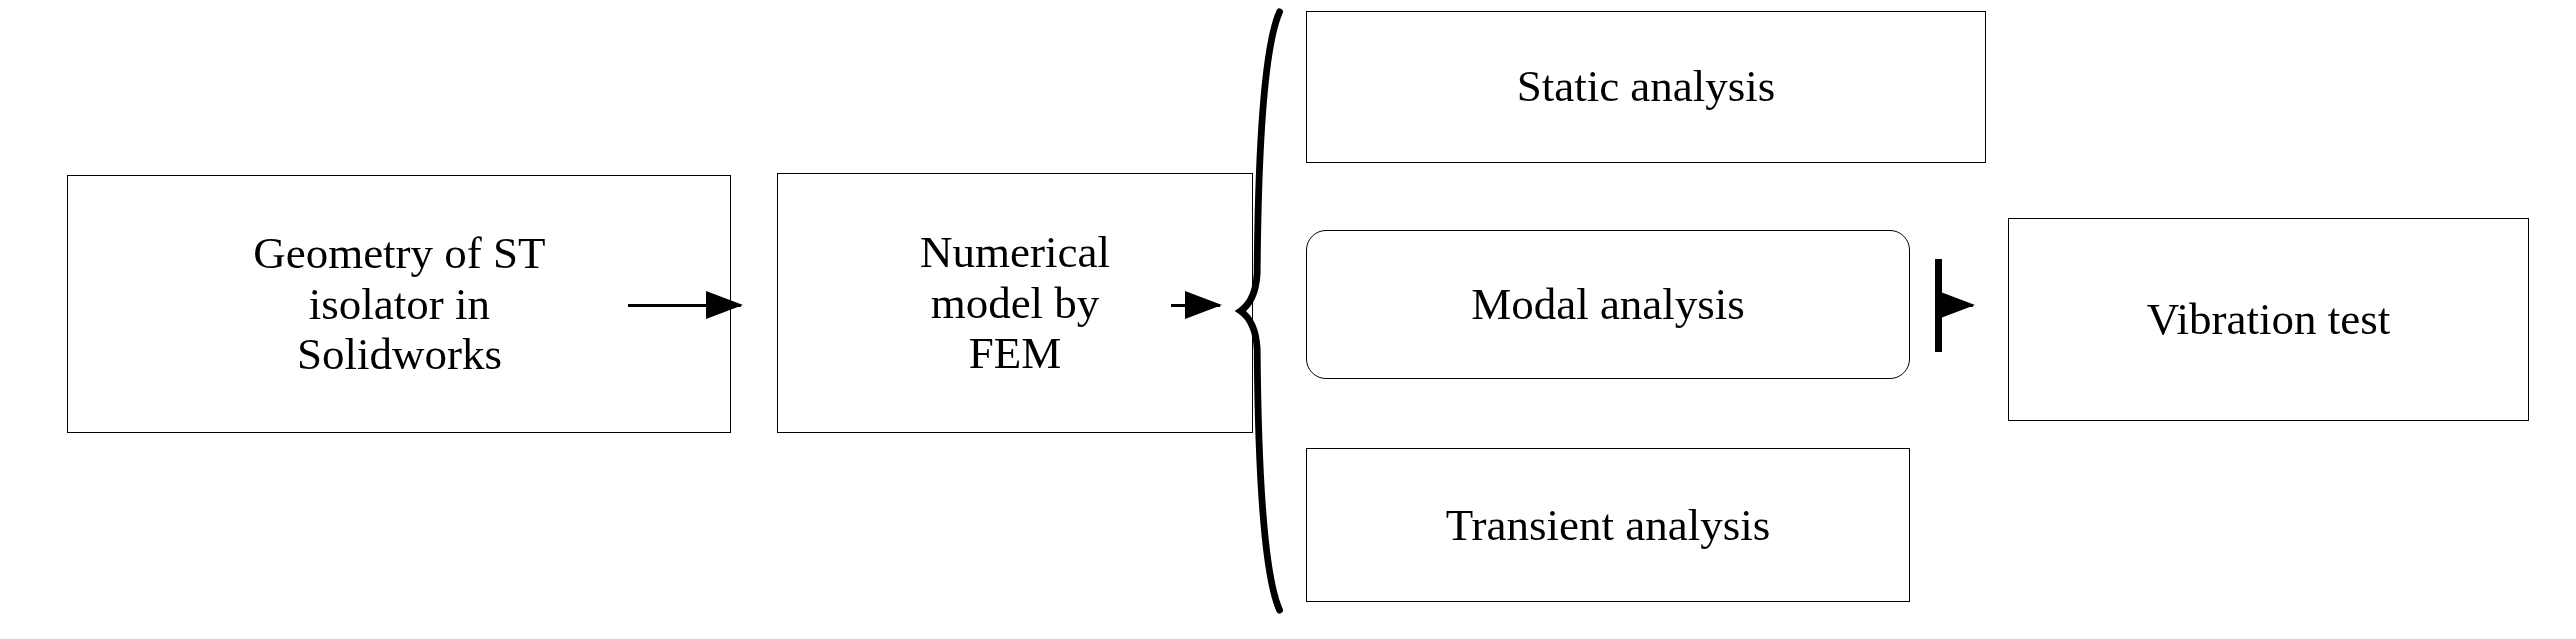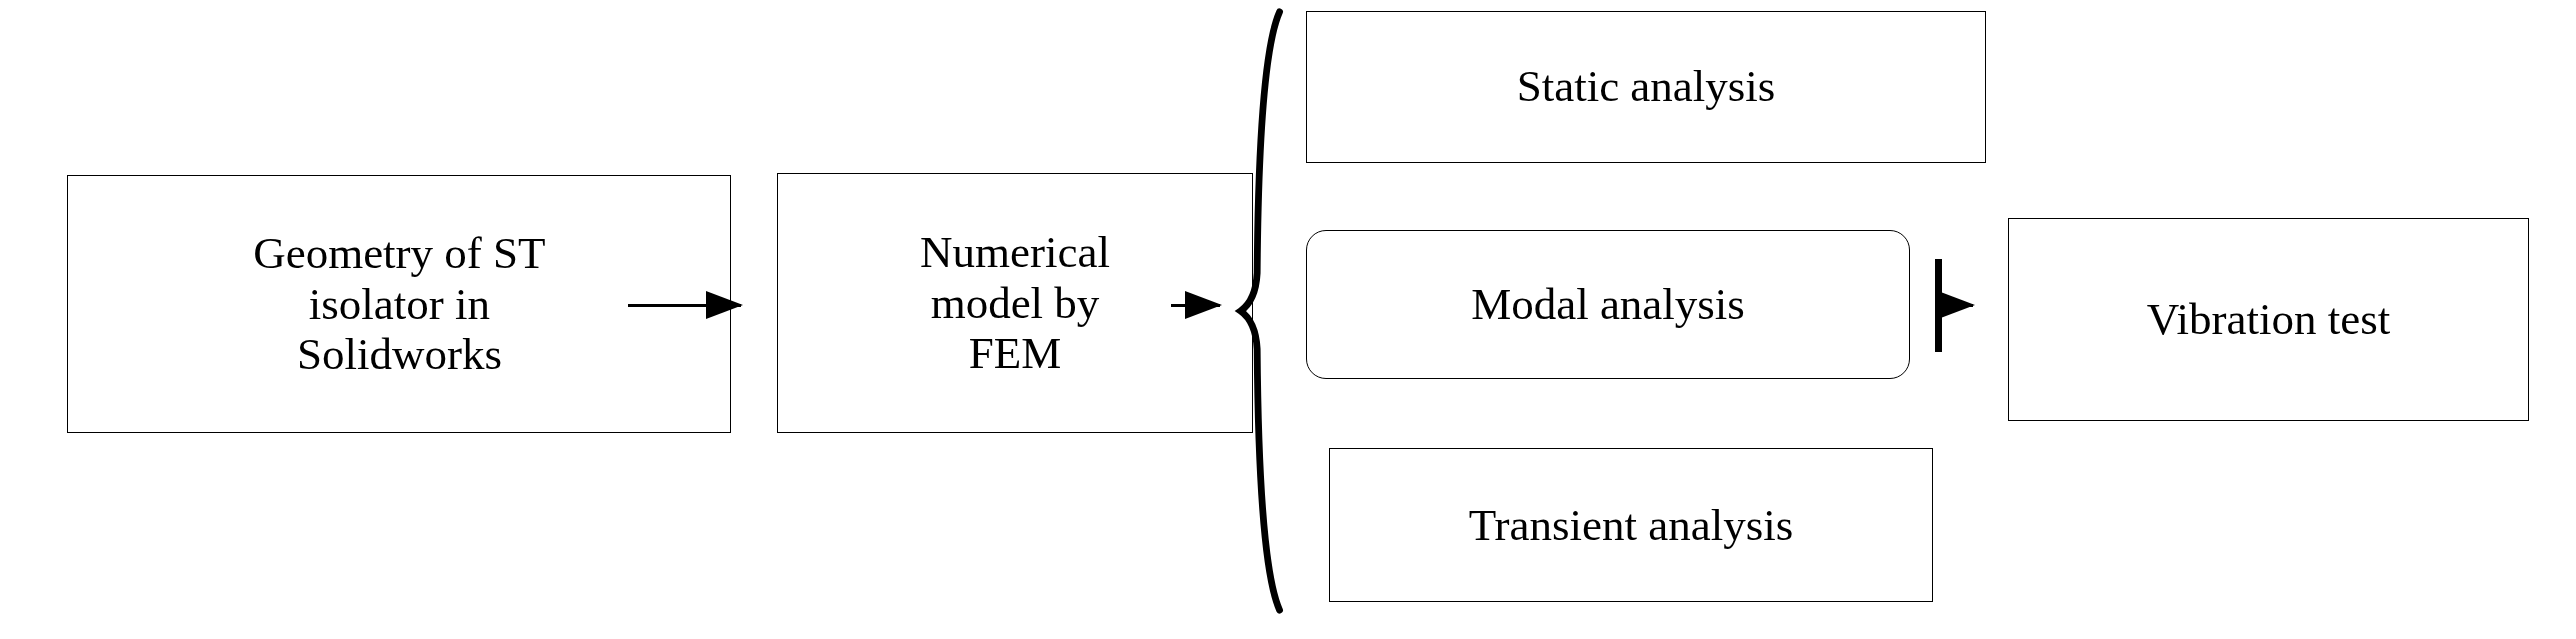--- a/index.html
+++ b/index.html
@@ -31,21 +31,21 @@
     color: #000000;
     white-space: pre-line;
     padding: 0 9.7px;
   }
 
   
   #node-geometry   { left: 23.4px;   top: 175px; width: 664px; height: 258px; margin-left: 44px; }
   #node-numerical  { left: 777px;  top: 173px; width: 476px; height: 260px; }
   #node-static     { left: 1306px; top: 10.7px;  width: 680px; height: 152px; }
   #node-modal      { left: 1306px; top: 230px; width: 604px; height: 149px; border-radius: 20px; }
-  #node-transient  { left: 1306px; top: 448px; width: 604px; height: 154px; margin-left: 23px; }
+  #node-transient  { left: 1306px; top: 448px; width: 604px; height: 154px; }
   #node-vibration  { left: 2008px; top: 204px; width: 521px; height: 203px; margin-top: 14px; }
 
   
   .connector {
     position: absolute;
     height: 2.9px;
     background: #000000;
   }
   .connector::after {
     content: "";

